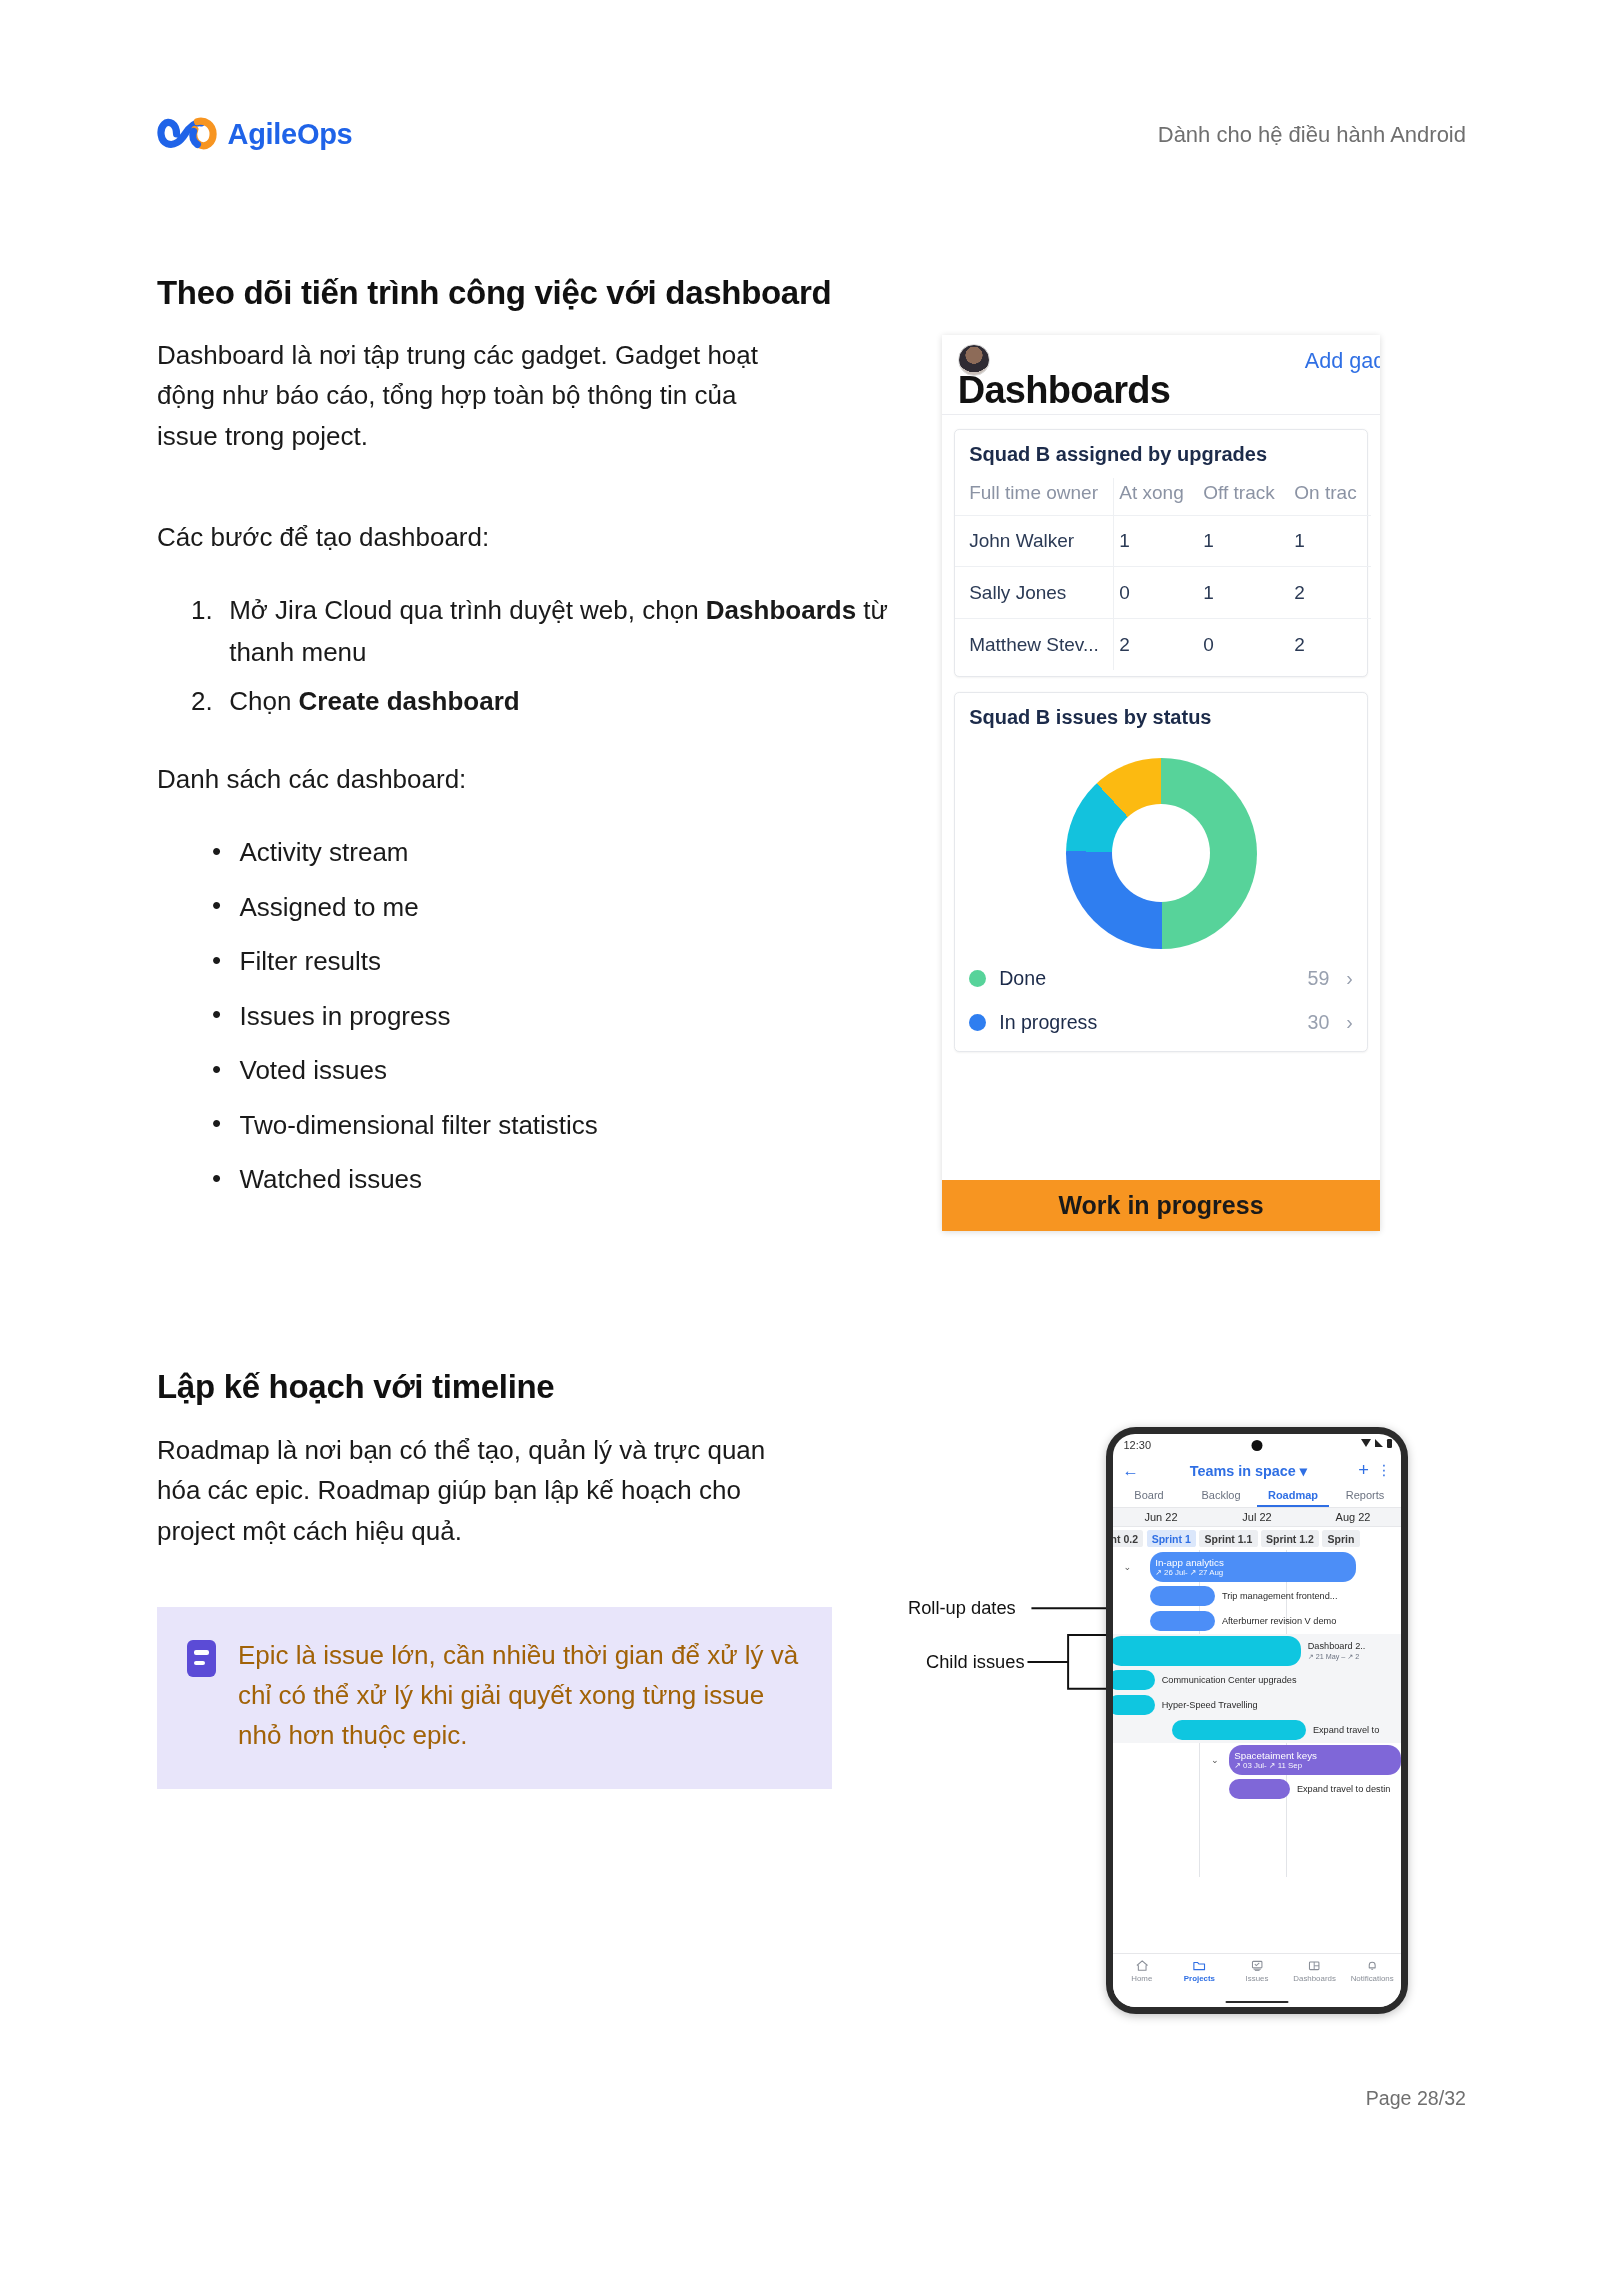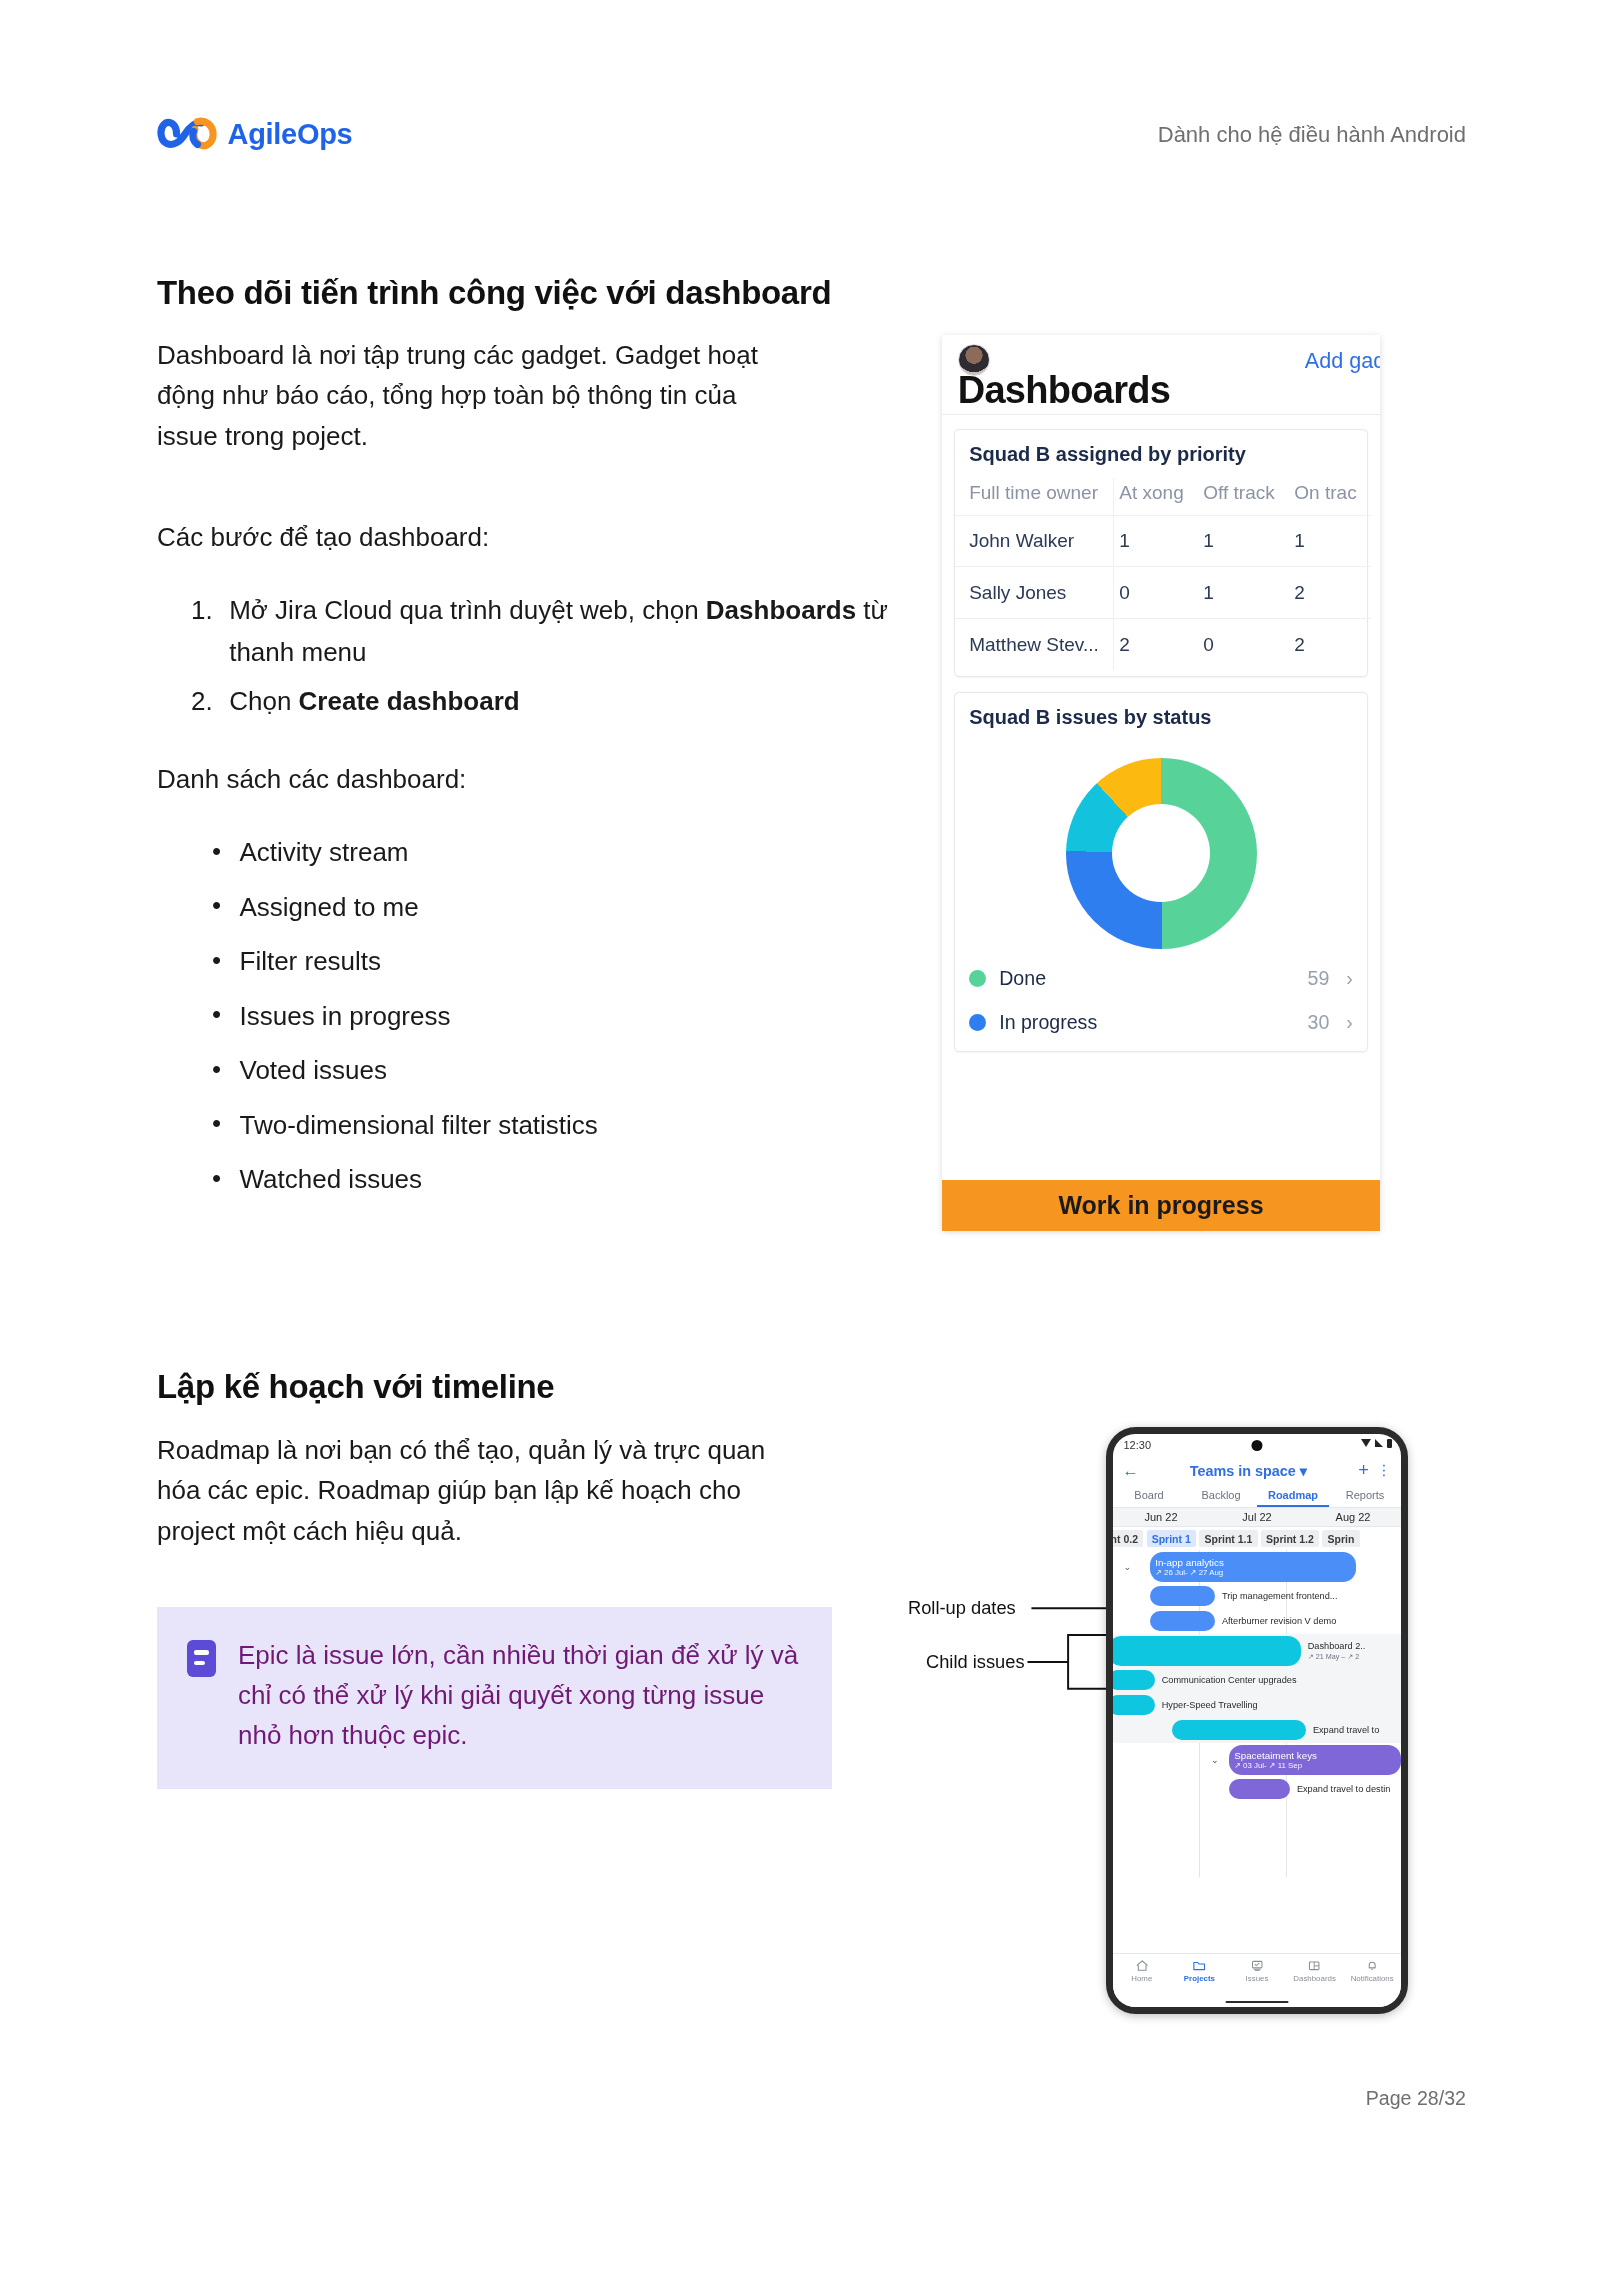--- a/index.html
+++ b/index.html
@@ -144,21 +144,21 @@
   }
   .callout-icon{
     flex:0 0 auto; width:29px; height:37px; border-radius:5.9px;
     background:#5b4bd6; position:relative; margin-top:5.2px;
   }
   .callout-icon span{
     position:absolute; left:6.5px; width:15.7px; height:4.6px; border-radius:2px; background:#fff;
   }
   .callout-icon span.b1{ top:10.5px; }
   .callout-icon span.b2{ top:21px; width:11px; }
-  .callout-text{ font-size:26px; line-height:1.55; color:#701a75; }
+  .callout-text{ font-size:26px; line-height:1.55; color:#a16207; }
 
   
   .phone-outer{
     position:absolute; left:1106px; top:1427px;
     width:288px; height:573px;
     border:7.2px solid #2b2b2b; border-radius:30px;
     background:#2b2b2b;
     box-shadow:0 2px 9.2px rgba(0,0,0,0.25);
   }
   .phone-screen{
@@ -282,21 +282,21 @@
 </ul>
 
 <div class="dash-mock">
   <div class="dash-topbar">
     <div class="dash-avatar"></div>
     <div class="add-gadget">Add gad</div>
     <div class="dash-title">Dashboards</div>
   </div>
 
   <div class="gadget-card">
-    <div class="gadget-title">Squad B assigned by priority</div>
+    <div class="gadget-title">Squad B assigned by upgrades</div>
     <table class="gadget-table">
       <thead>
         <tr>
           <th>Full time owner</th>
           <th class="num colsep">At xong</th>
           <th class="num">Off track</th>
           <th class="num">On trac</th>
         </tr>
       </thead>
       <tbody>

